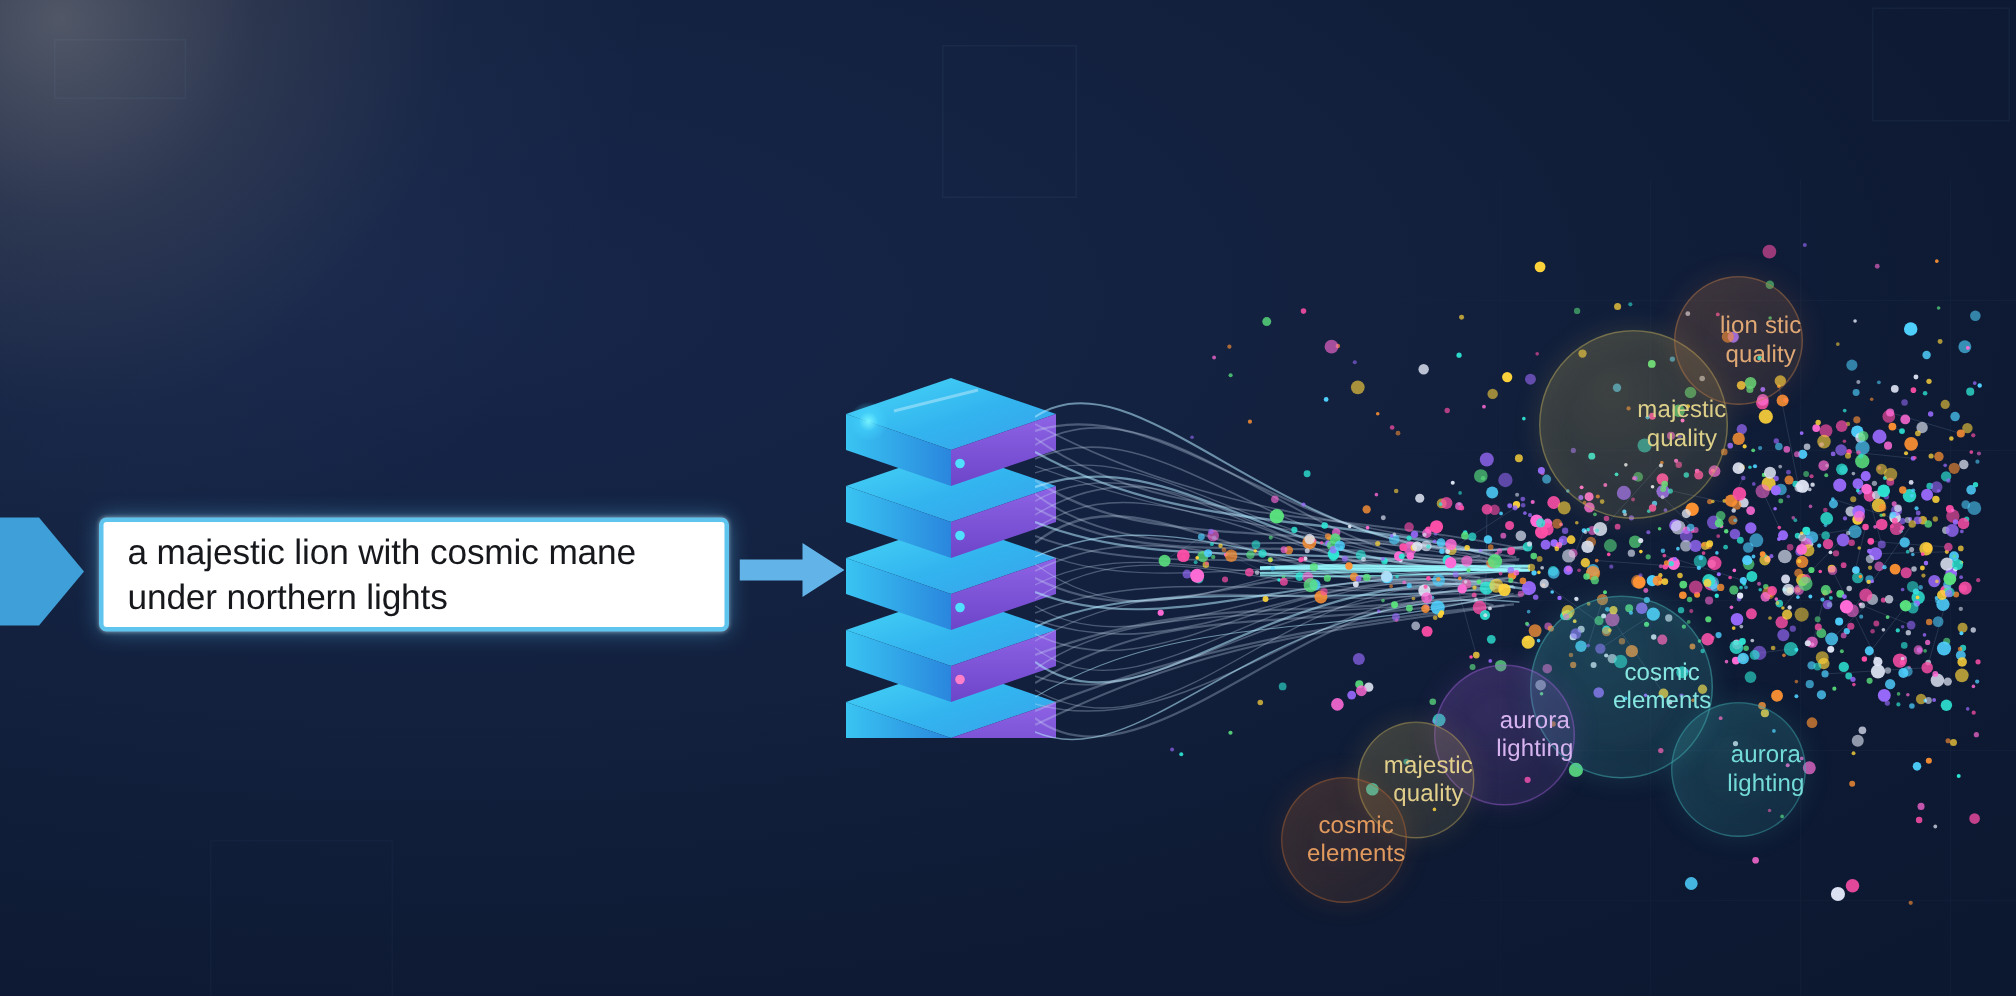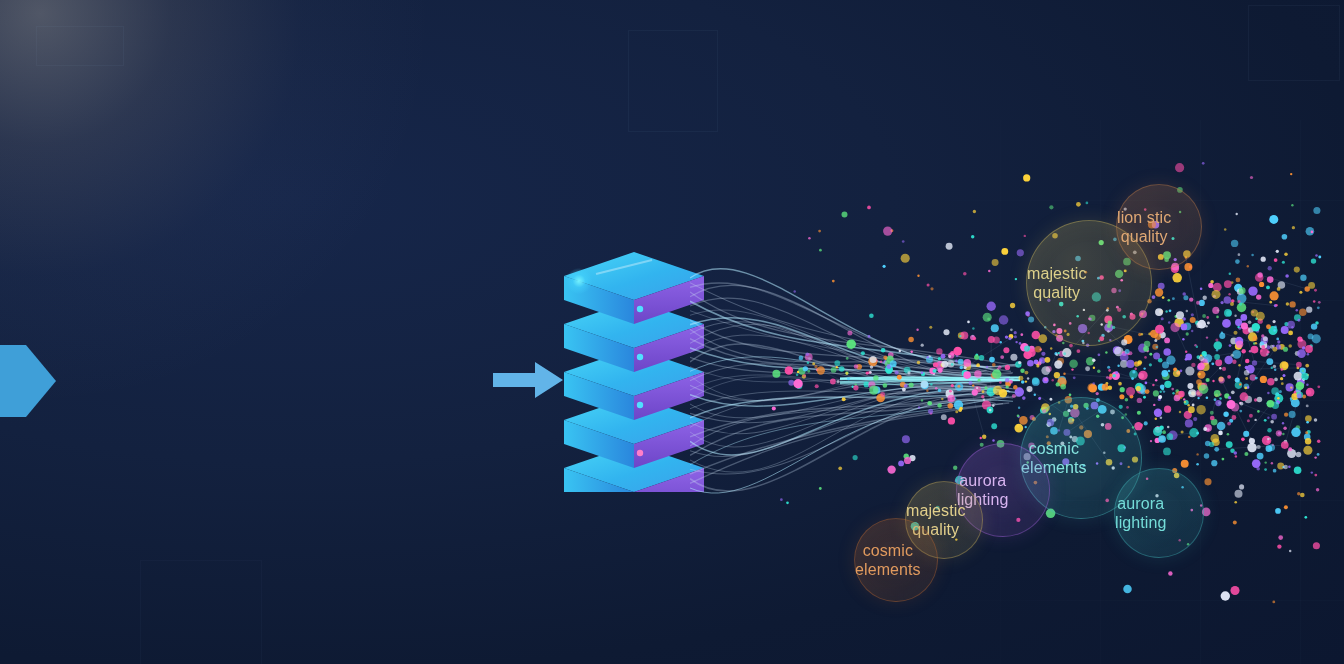--- a/index.html
+++ b/index.html
@@ -110,21 +110,21 @@
     height: 500px;
     pointer-events: none;
   }
 
   
   .bubble {
     position: absolute;
     border-radius: 50%;
     display: flex;
     align-items: center;
-    justify-content: flex-start;
+    justify-content: flex-end;
     text-align: center;
     box-sizing: border-box;
   }
   .bubble-label {
     font-size: 16px;
     line-height: 19px;
     white-space: pre-line;
     letter-spacing: 0.1px;
   }
 </style>
@@ -153,20 +153,24 @@
 
   <div class="deco-rect" style="left:36px; top:26px; width:86px; height:38px;"></div>
   <div class="deco-rect" style="left:628px; top:30px; width:88px; height:100px;"></div>
   <div class="deco-rect" style="left:1248px; top:5px; width:90px; height:74px;"></div>
   <div class="deco-rect" style="left:140px; top:560px; width:120px; height:104px; border-color:rgba(150,180,225,0.035);"></div>
 
   <svg class="arrow-left" viewBox="0 0 82 88">
     <polygon points="0,8 52,8 82,44 52,80 0,80" fill="#3f9fd8"></polygon>
   </svg>
 
+  <div class="prompt-box">
+    <div class="prompt-text">a majestic lion with cosmic mane
+under northern lights</div>
+  </div>
 
   <svg class="arrow-mid" viewBox="0 0 70 40">
     <polygon points="0,13 42,13 42,2 70,20 42,38 42,27 0,27" fill="#62b4e8"></polygon>
   </svg>
 
   <svg class="server-stack" viewBox="0 0 160 240">
     <defs>
       <linearGradient id="topg" x1="0" y1="0" x2="1" y2="1">
         <stop offset="0%" stop-color="#49d7f7"></stop>
         <stop offset="55%" stop-color="#32b4ef"></stop>

